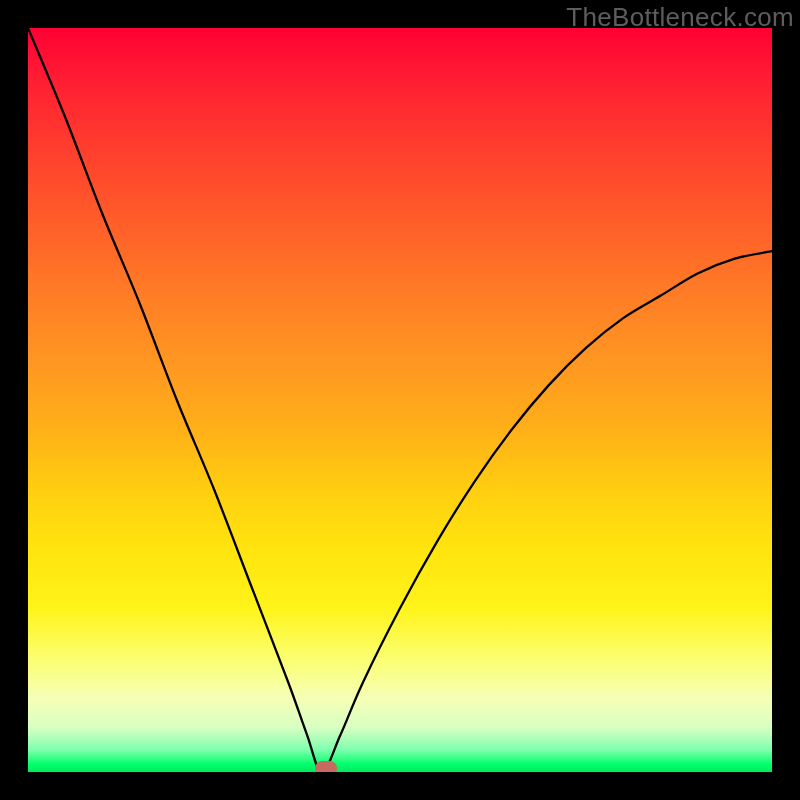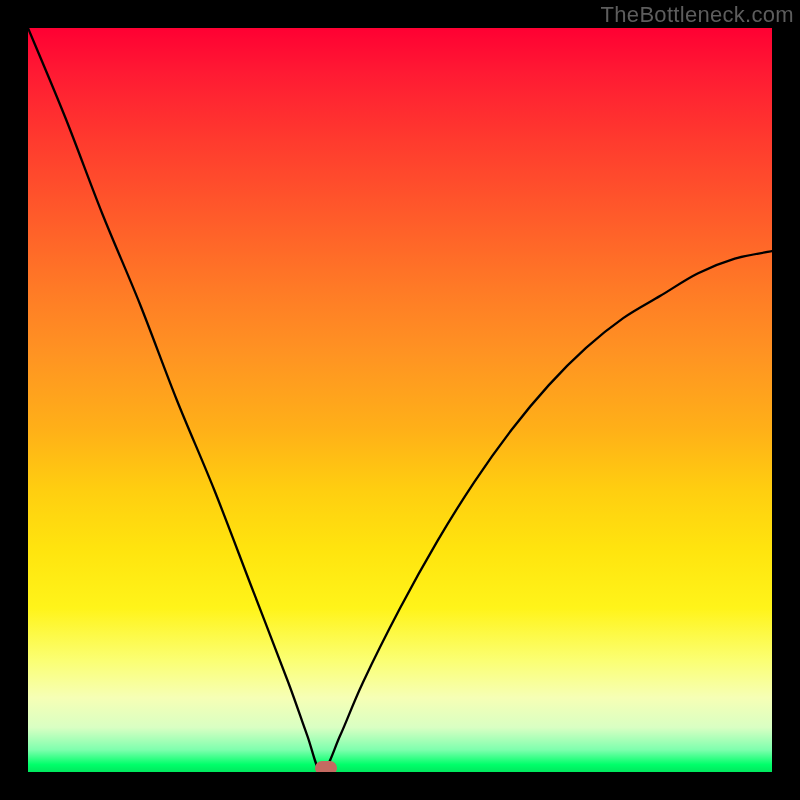--- a/index.html
+++ b/index.html
@@ -48,21 +48,21 @@
       #7fffae 97%,
       #00ff6a 99%,
       #00e85e 100%
     );
   }
   .watermark {
     position: absolute;
     top: 2px;
     right: 6px;
     color: #5d5d5d;
-    font-size: 22px;
+    font-size: 26px;
     letter-spacing: 0.3px;
   }
   .curve-svg {
     position: absolute;
     inset: 0;
   }
   .marker {
     position: absolute;
     width: 22px;
     height: 14px;

